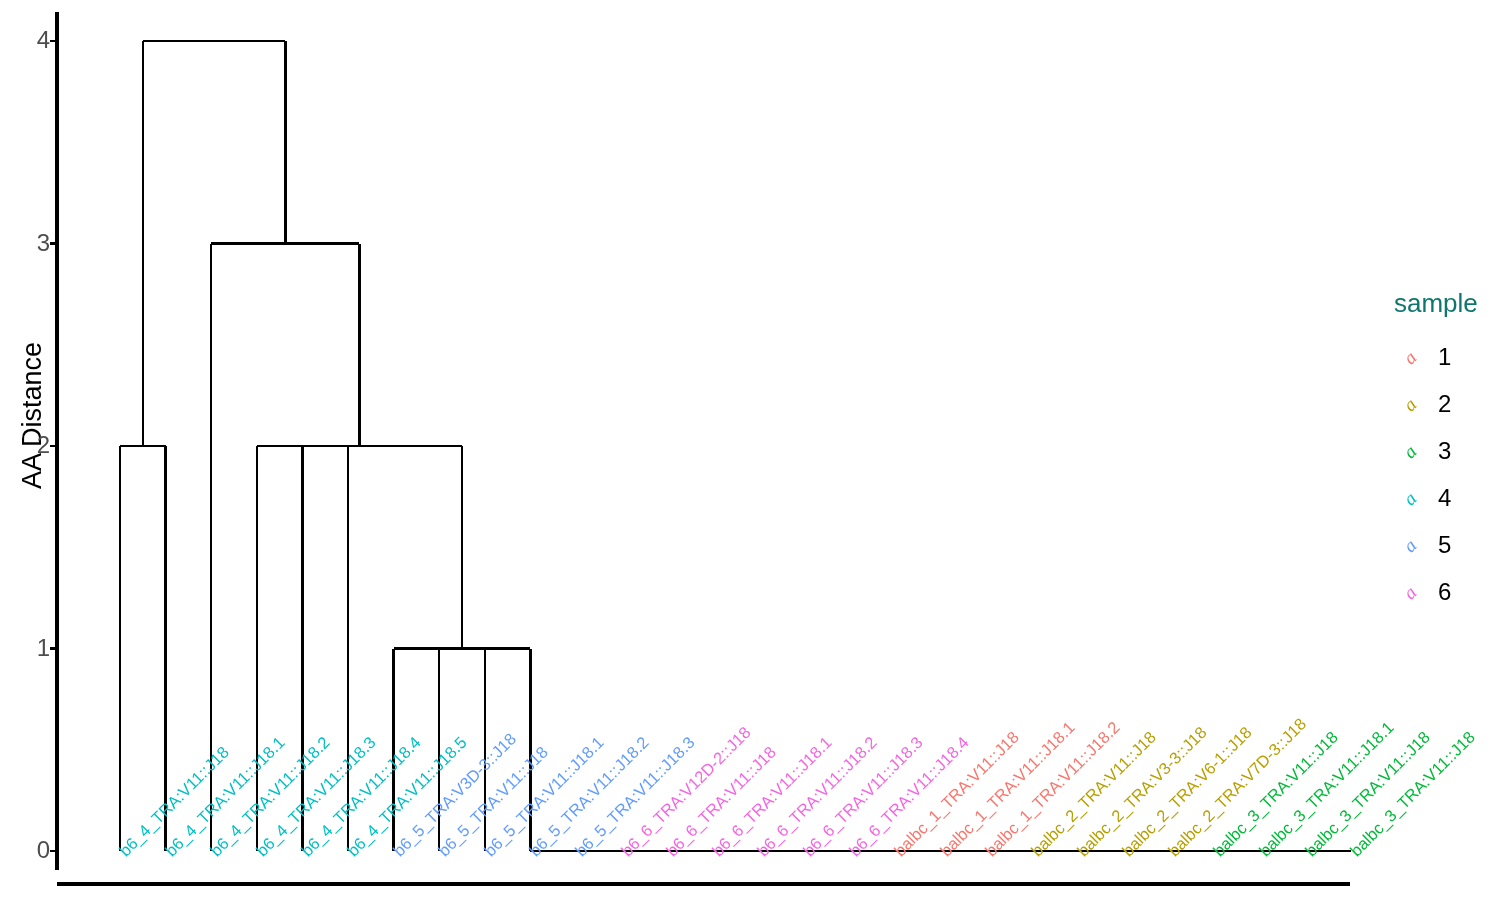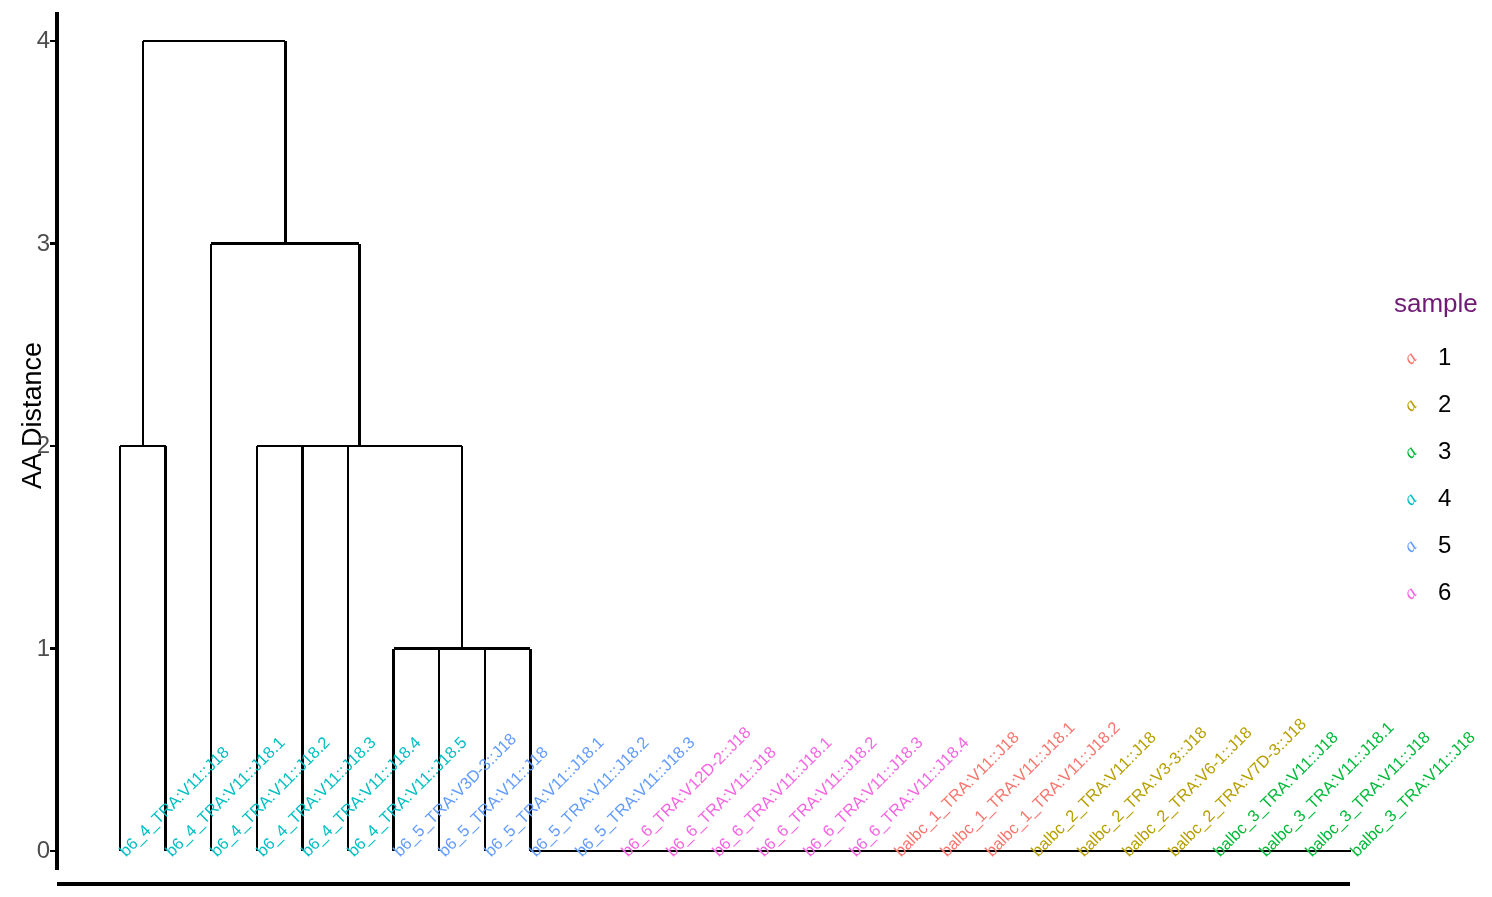--- a/index.html
+++ b/index.html
@@ -36,21 +36,21 @@
     pointer-events:none;
   }
   #legend{
     position:absolute;
     left:1392px;
     top:288px;
     width:100px;
   }
   #legend-title{
     font-size:26px;
-    color:#701a75;
+    color:#0f766e;
     position:absolute;
     left:2px;
     top:0px;
     white-space:nowrap;
   }
   .legend-row{
     position:absolute;
     left:0px;
     height:44px;
     width:100px;

